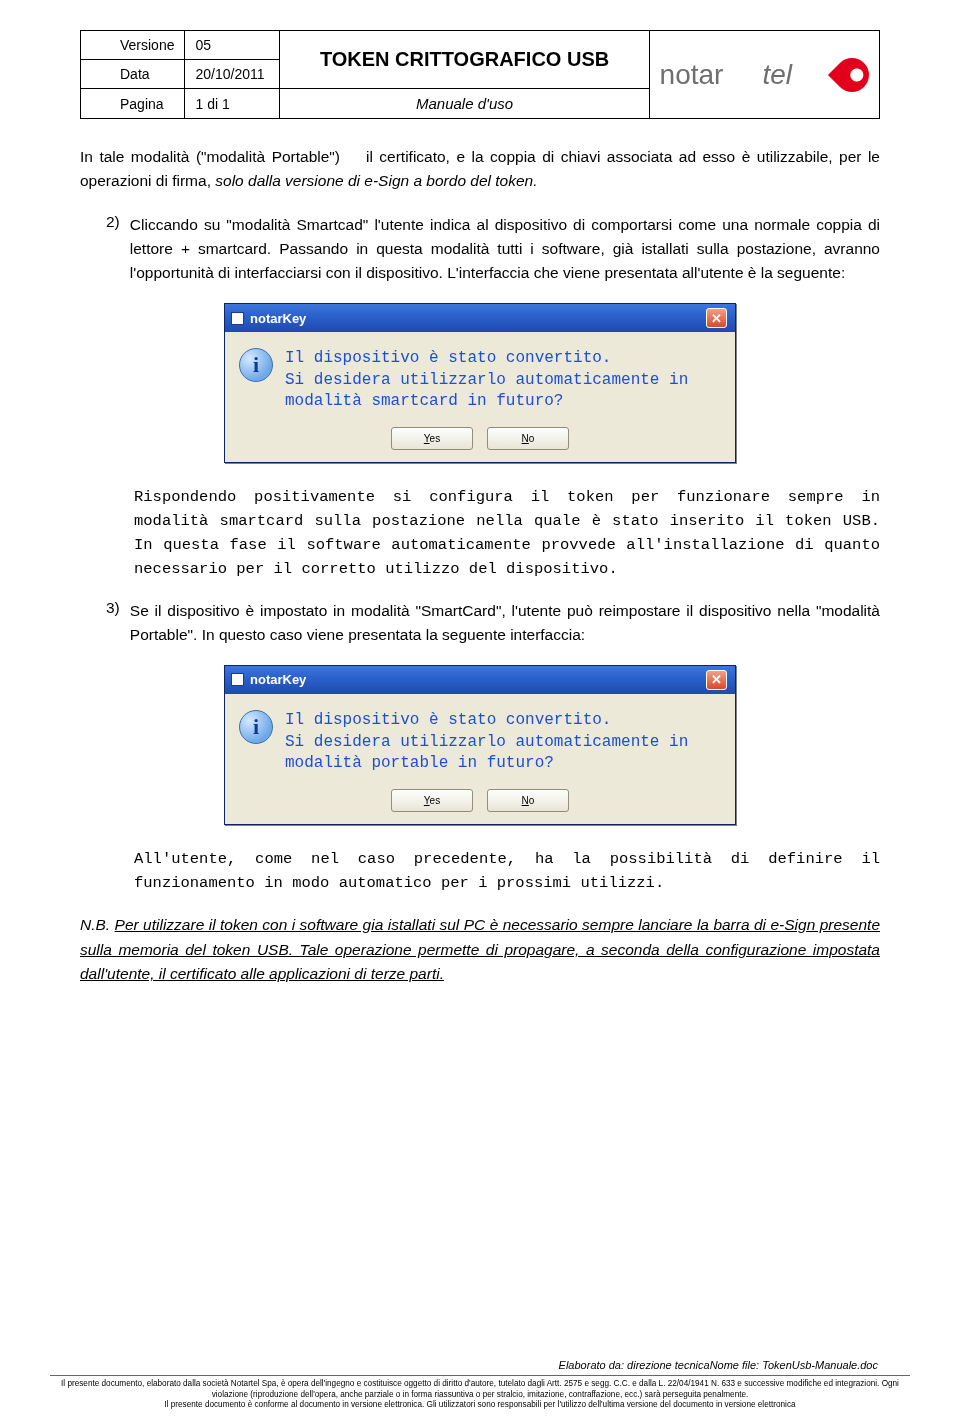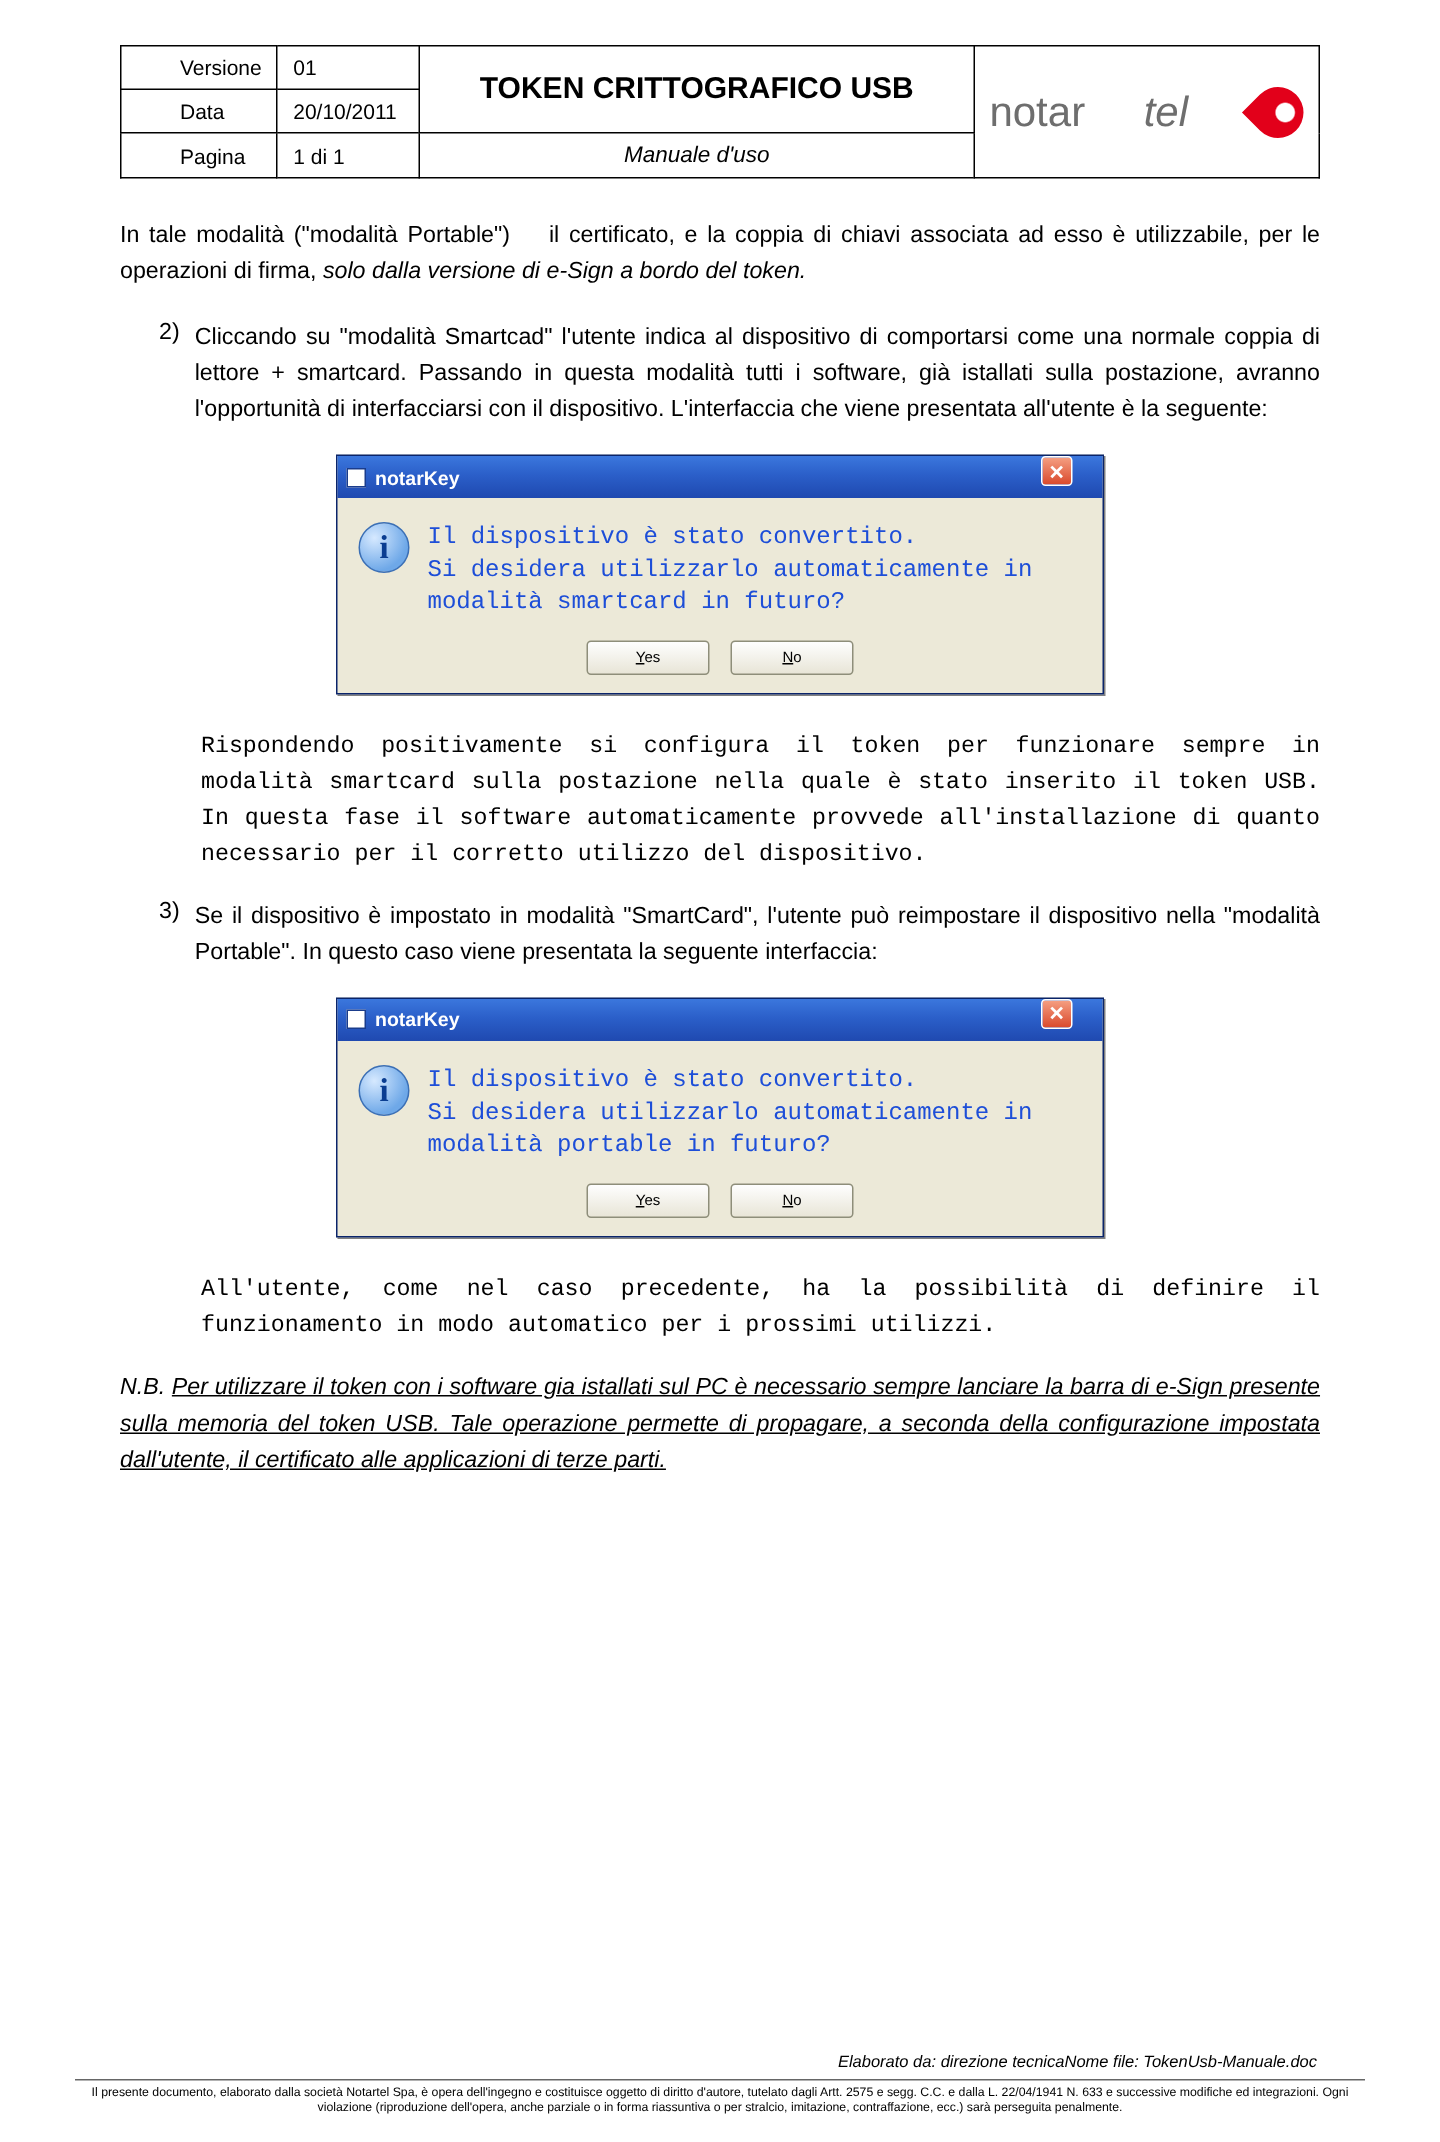--- a/index.html
+++ b/index.html
@@ -70,22 +70,23 @@
     width: 512px;
     background: #ece9d8;
     border: 1px solid #0a246a;
     box-shadow: 1px 1px 0 #808080;
     font-family: Tahoma, Arial, sans-serif;
   }
   .titlebar {
     height: 28px;
     background: linear-gradient(to bottom, #3b77dd 0%, #2b5fc9 45%, #1f49b0 100%);
     display: flex;
+    align-items: center;
     justify-content: space-between;
-    padding: 0 20px 0 6px;
+    padding: 0 8px 0 6px;
   }
   .titlebar-left { display:flex; align-items:center; gap:6px; }
   .titlebar-icon { width:13px; height:13px; background:#fff; border:1px solid #1a3c8c; }
   .titlebar-text { color:#fff; font-size:13px; font-weight:bold; }
   .close-btn {
     width: 21px; height: 20px;
     background: linear-gradient(#f59f82, #d9492c);
     border: 1px solid #fff;
     border-radius: 3px;
     color: #fff;
@@ -135,21 +136,21 @@
     margin-bottom: 3px;
   }
 </style>
 </head>
 <body>
 
 <table class="header-table">
   <tbody>
       <tr>
     <td class="label-cell">Versione</td>
-    <td class="value-cell">01</td>
+    <td class="value-cell">05</td>
     <td rowspan="2" class="title-cell">TOKEN CRITTOGRAFICO USB</td>
     <td rowspan="3" class="logo-cell">
       <span class="logo">
         <span class="notar">notar</span>
             <span class="tel">tel</span>
         <span class="logo-swirl"></span>
       </span>
     </td>
   </tr>
   <tr>
@@ -245,13 +246,14 @@
   <span class="nb-label">N.B. </span><span class="nb-text">Per utilizzare il token con i software gia istallati sul PC è necessario sempre lanciare la barra di e-Sign presente sulla memoria del token USB. Tale operazione permette di propagare, a seconda della configurazione impostata dall'utente, il certificato alle applicazioni di terze parti.</span>
 </p>
 
 <div class="footer">
   <div class="footer-top">
     <span>Elaborato da: direzione tecnica</span>
     <span>Nome file: TokenUsb-Manuale.doc</span>
   </div>
   <div>Il presente documento, elaborato dalla società Notartel Spa, è opera dell'ingegno e costituisce oggetto di diritto d'autore, tutelato dagli Artt. 2575 e segg. C.C. e dalla L. 22/04/1941 N. 633 e successive modifiche ed integrazioni. Ogni</div>
   <div>violazione (riproduzione dell'opera, anche parziale o in forma riassuntiva o per stralcio, imitazione, contraffazione, ecc.) sarà perseguita penalmente.</div>
+  <div>Il presente documento è conforme al documento in versione elettronica. Gli utilizzatori sono responsabili per l'utilizzo dell'ultima versione del documento in versione elettronica</div>
 </div>
 
 </body></html>

